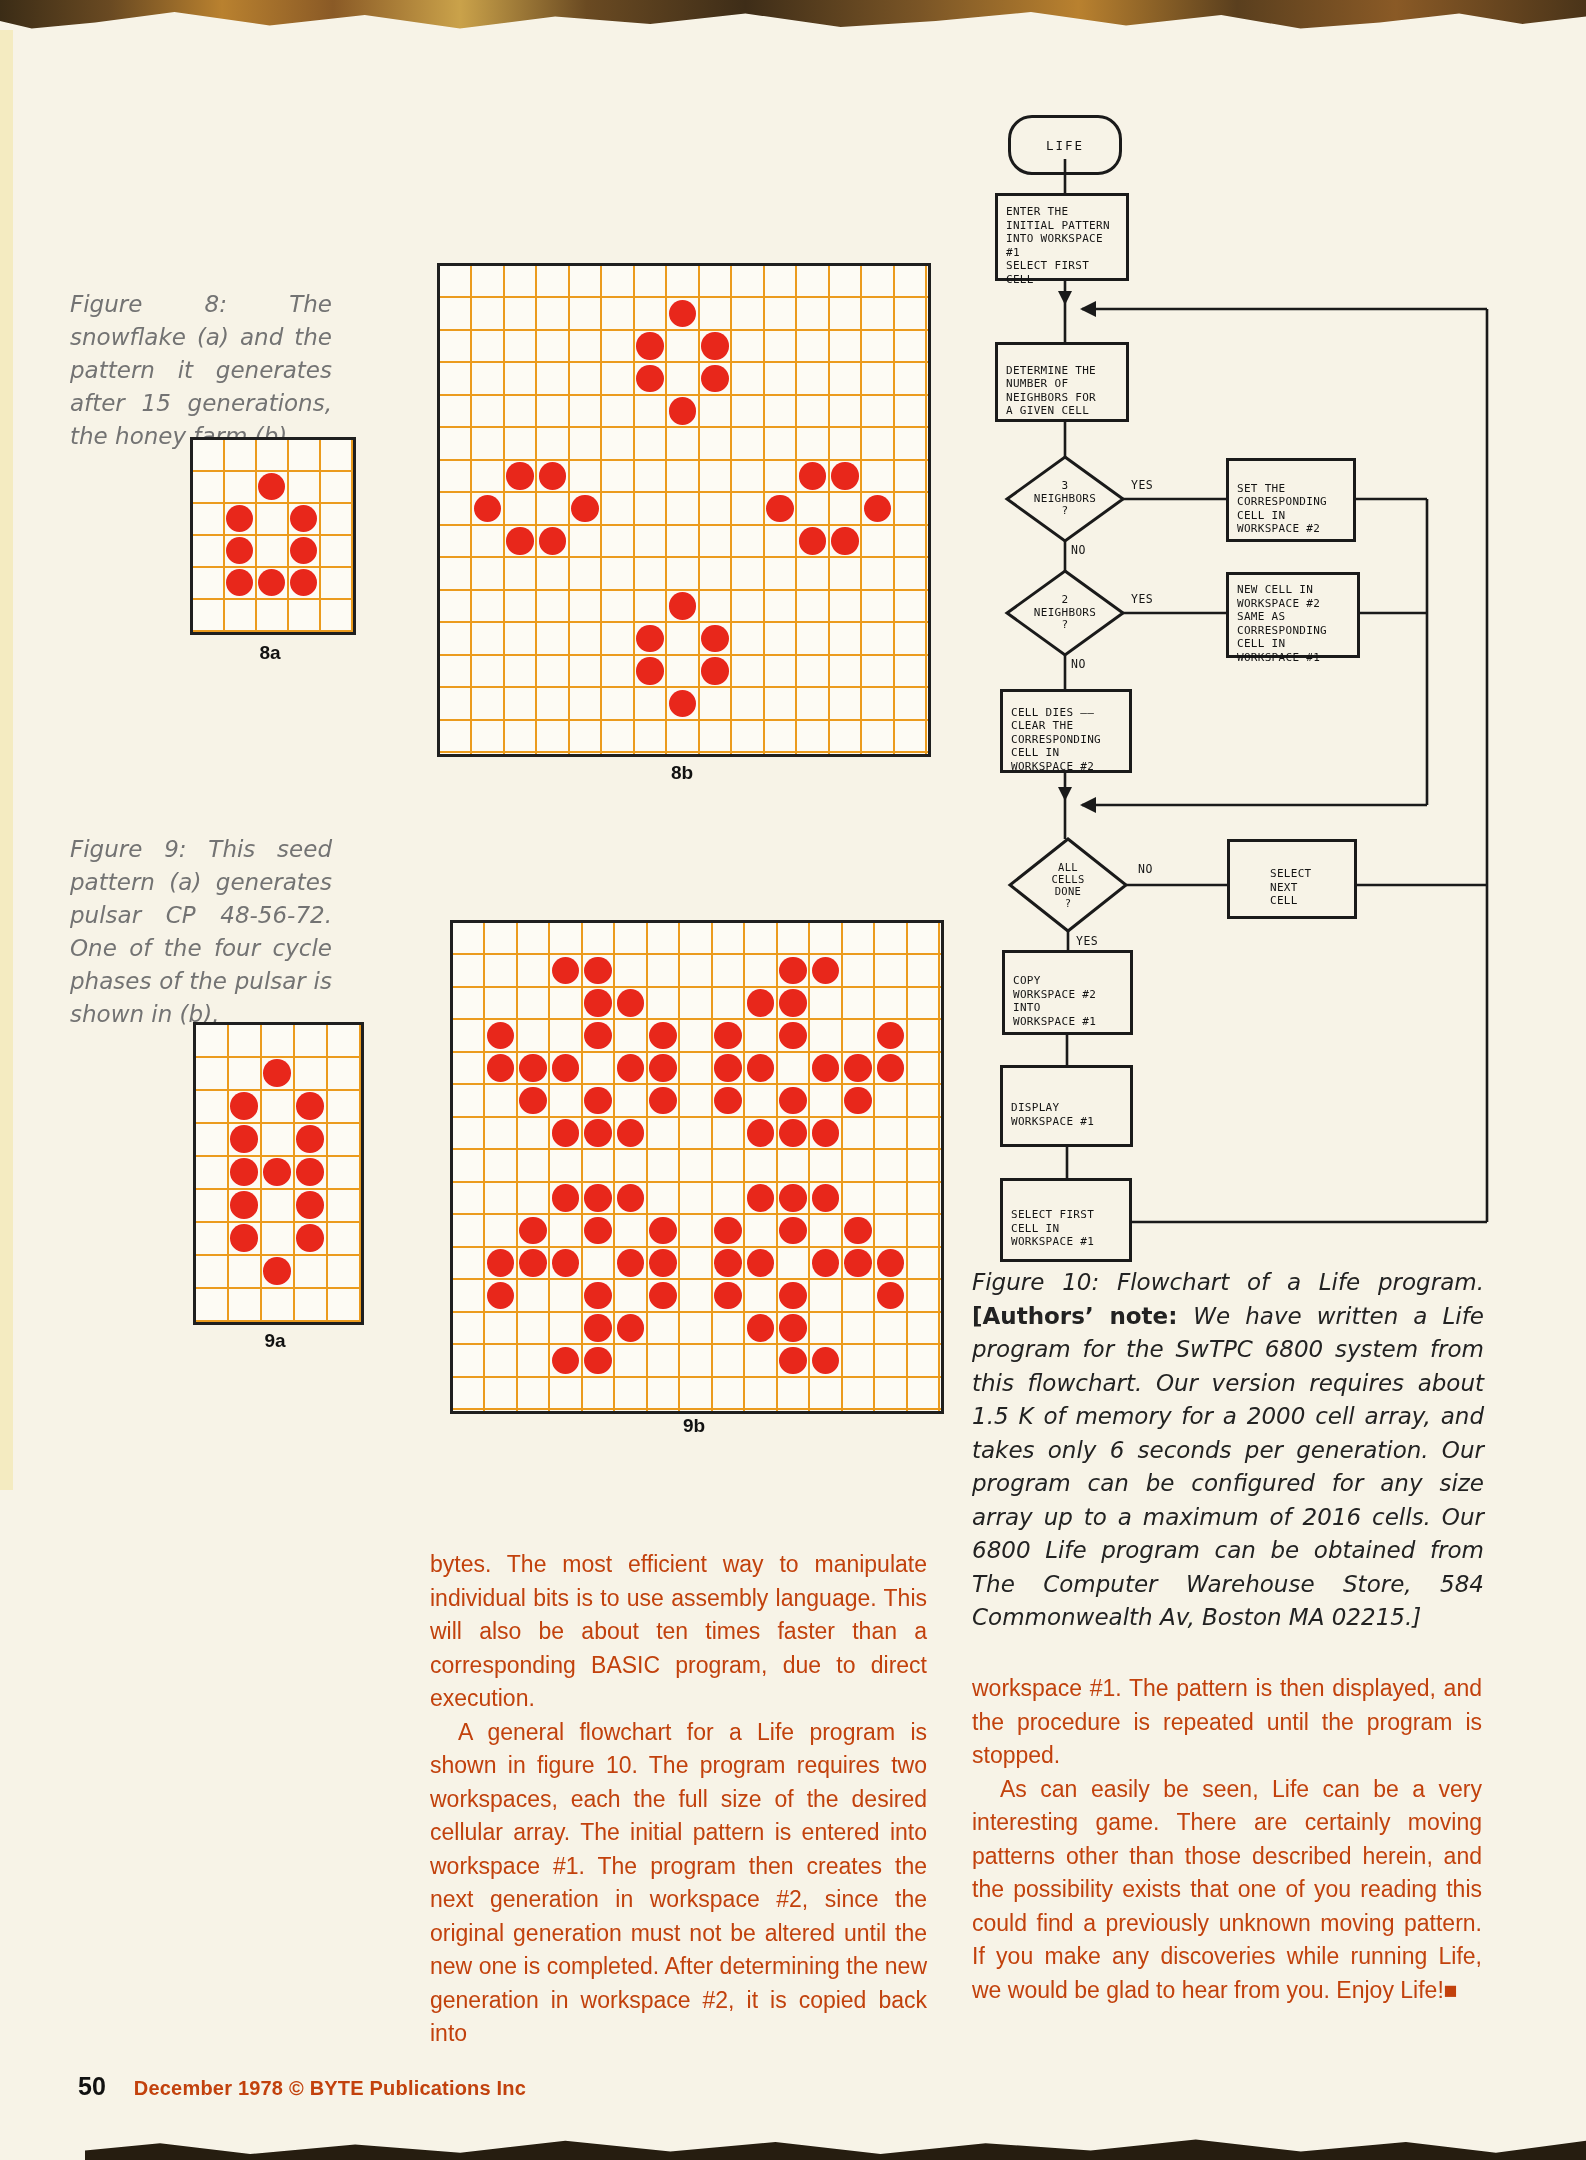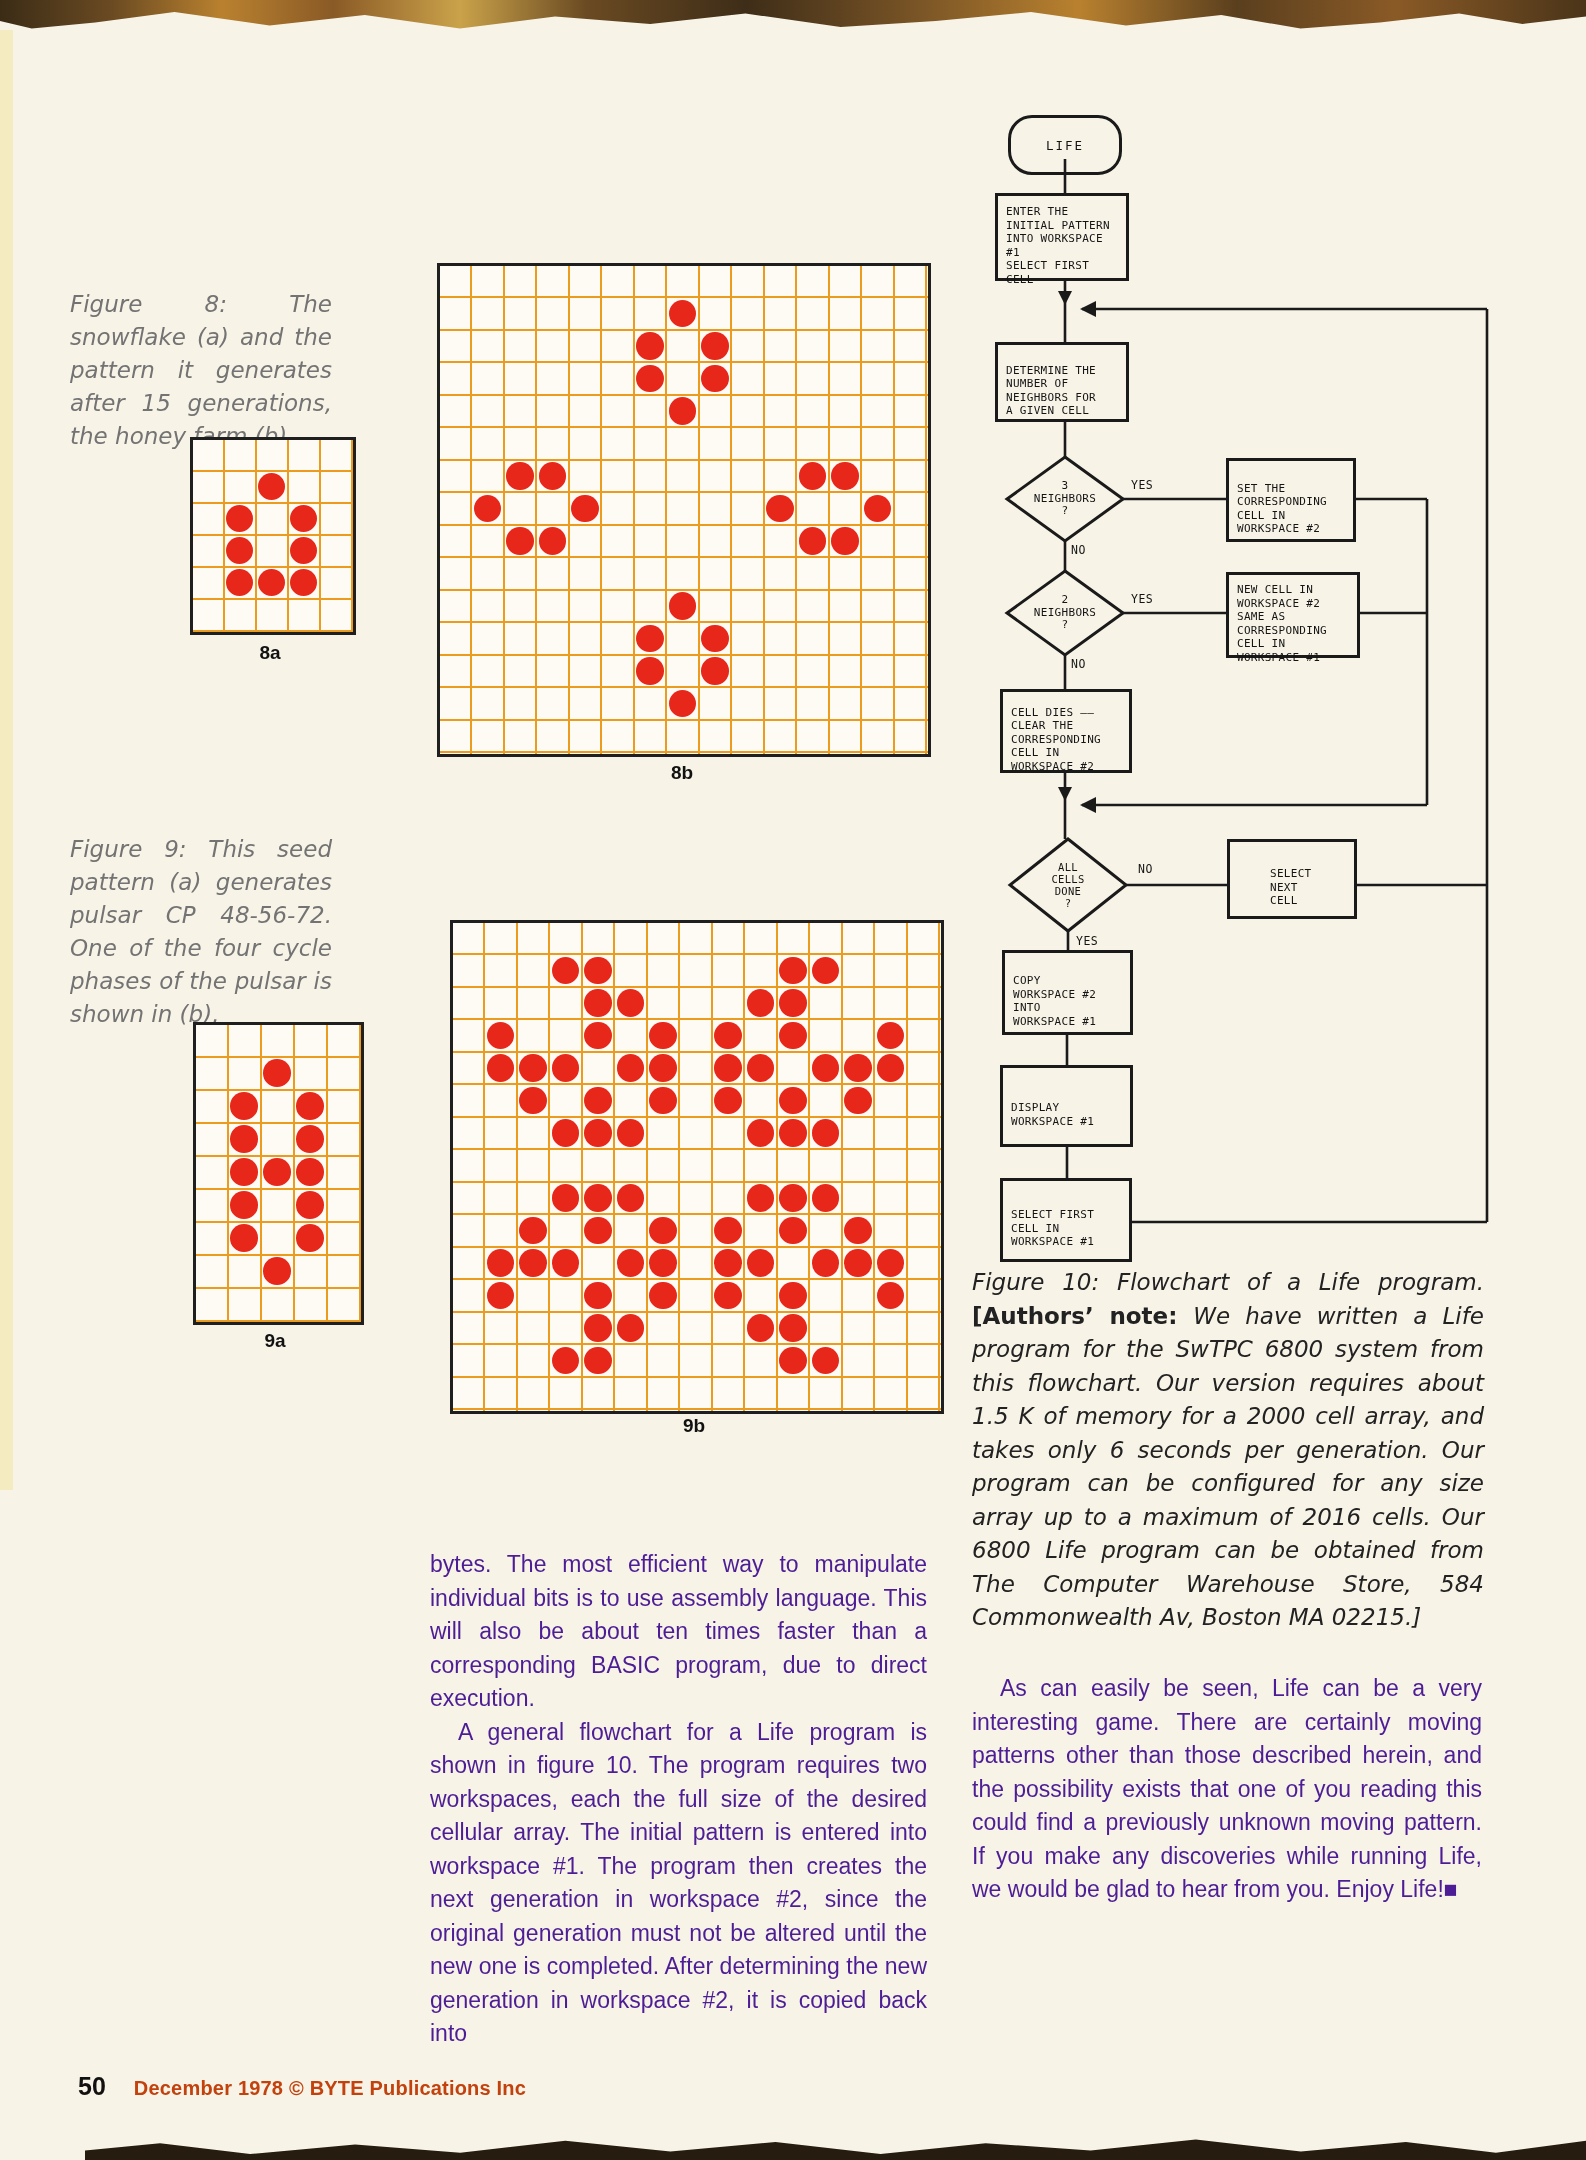--- a/index.html
+++ b/index.html
@@ -52,21 +52,21 @@
     text-align:center; font-family:"DejaVu Sans Mono", monospace; font-size:11px;
     line-height:12.5px; color:#141414; white-space:pre-line; letter-spacing:.3px;
   }
   .fc-edge-label{
     position:absolute; font-family:"DejaVu Sans Mono", monospace; font-size:11.5px;
     color:#141414; letter-spacing:.5px;
   }
   #fc-svg{position:absolute; left:0; top:0; pointer-events:none;}
 
   
-  .body-col{position:absolute; font-size:23px; line-height:33.5px; text-align:justify; color:#4c1d95;}
+  .body-col{position:absolute; font-size:23px; line-height:33.5px; text-align:justify; color:#c2410c;}
   .body-col p{margin:0;}
   .body-col p.indent{text-indent:28px;}
   .fig10-caption{
     position:absolute; font-family:"DejaVu Sans", sans-serif; font-style:italic;
     font-size:23px; line-height:33.5px; text-align:justify; color:#222;
   }
   .fig10-caption .note-label{font-style:normal; font-weight:bold;}
 
   .footer{position:absolute; left:78px; top:2072px; display:flex; align-items:baseline; gap:28px;}
   .footer .pageno{font-size:25px; font-weight:bold; color:#111;}
@@ -320,20 +320,21 @@
   <div class="fig10-caption" style="left:972px; top:1266px; width:512px;">
     <span>Figure 10: Flowchart of a Life program. </span><span class="note-label">[Authors’ note: </span><span>We have written a Life program for the SwTPC 6800 system from this flowchart. Our version requires about 1.5 K of memory for a 2000 cell array, and takes only 6 seconds per generation. Our program can be configured for any size array up to a maximum of 2016 cells. Our 6800 Life program can be obtained from The Computer Warehouse Store, 584 Commonwealth Av, Boston MA 02215.]</span>
   </div>
 
   <div class="body-col" style="left:430px; top:1548px; width:497px;">
     <p>bytes. The most efficient way to manipulate individual bits is to use assembly language. This will also be about ten times faster than a corresponding BASIC program, due to direct execution.</p>
     <p class="indent">A general flowchart for a Life program is shown in figure 10. The program requires two workspaces, each the full size of the desired cellular array. The initial pattern is entered into workspace #1. The program then creates the next generation in workspace #2, since the original generation must not be altered until the new one is completed. After determining the new generation in workspace #2, it is copied back into</p>
   </div>
 
   <div class="body-col" style="left:972px; top:1672px; width:510px;">
+    <p>workspace #1. The pattern is then displayed, and the procedure is repeated until the program is stopped.</p>
     <p class="indent">As can easily be seen, Life can be a very interesting game. There are certainly moving patterns other than those described herein, and the possibility exists that one of you reading this could find a previously unknown moving pattern. If you make any discoveries while running Life, we would be glad to hear from you. Enjoy Life!■</p>
   </div>
 
   <div class="footer">
     <span class="pageno">50</span>
     <span class="fline">December 1978 © BYTE Publications Inc</span>
   </div>
 
   <div class="torn-bottom"></div>
 </div>

